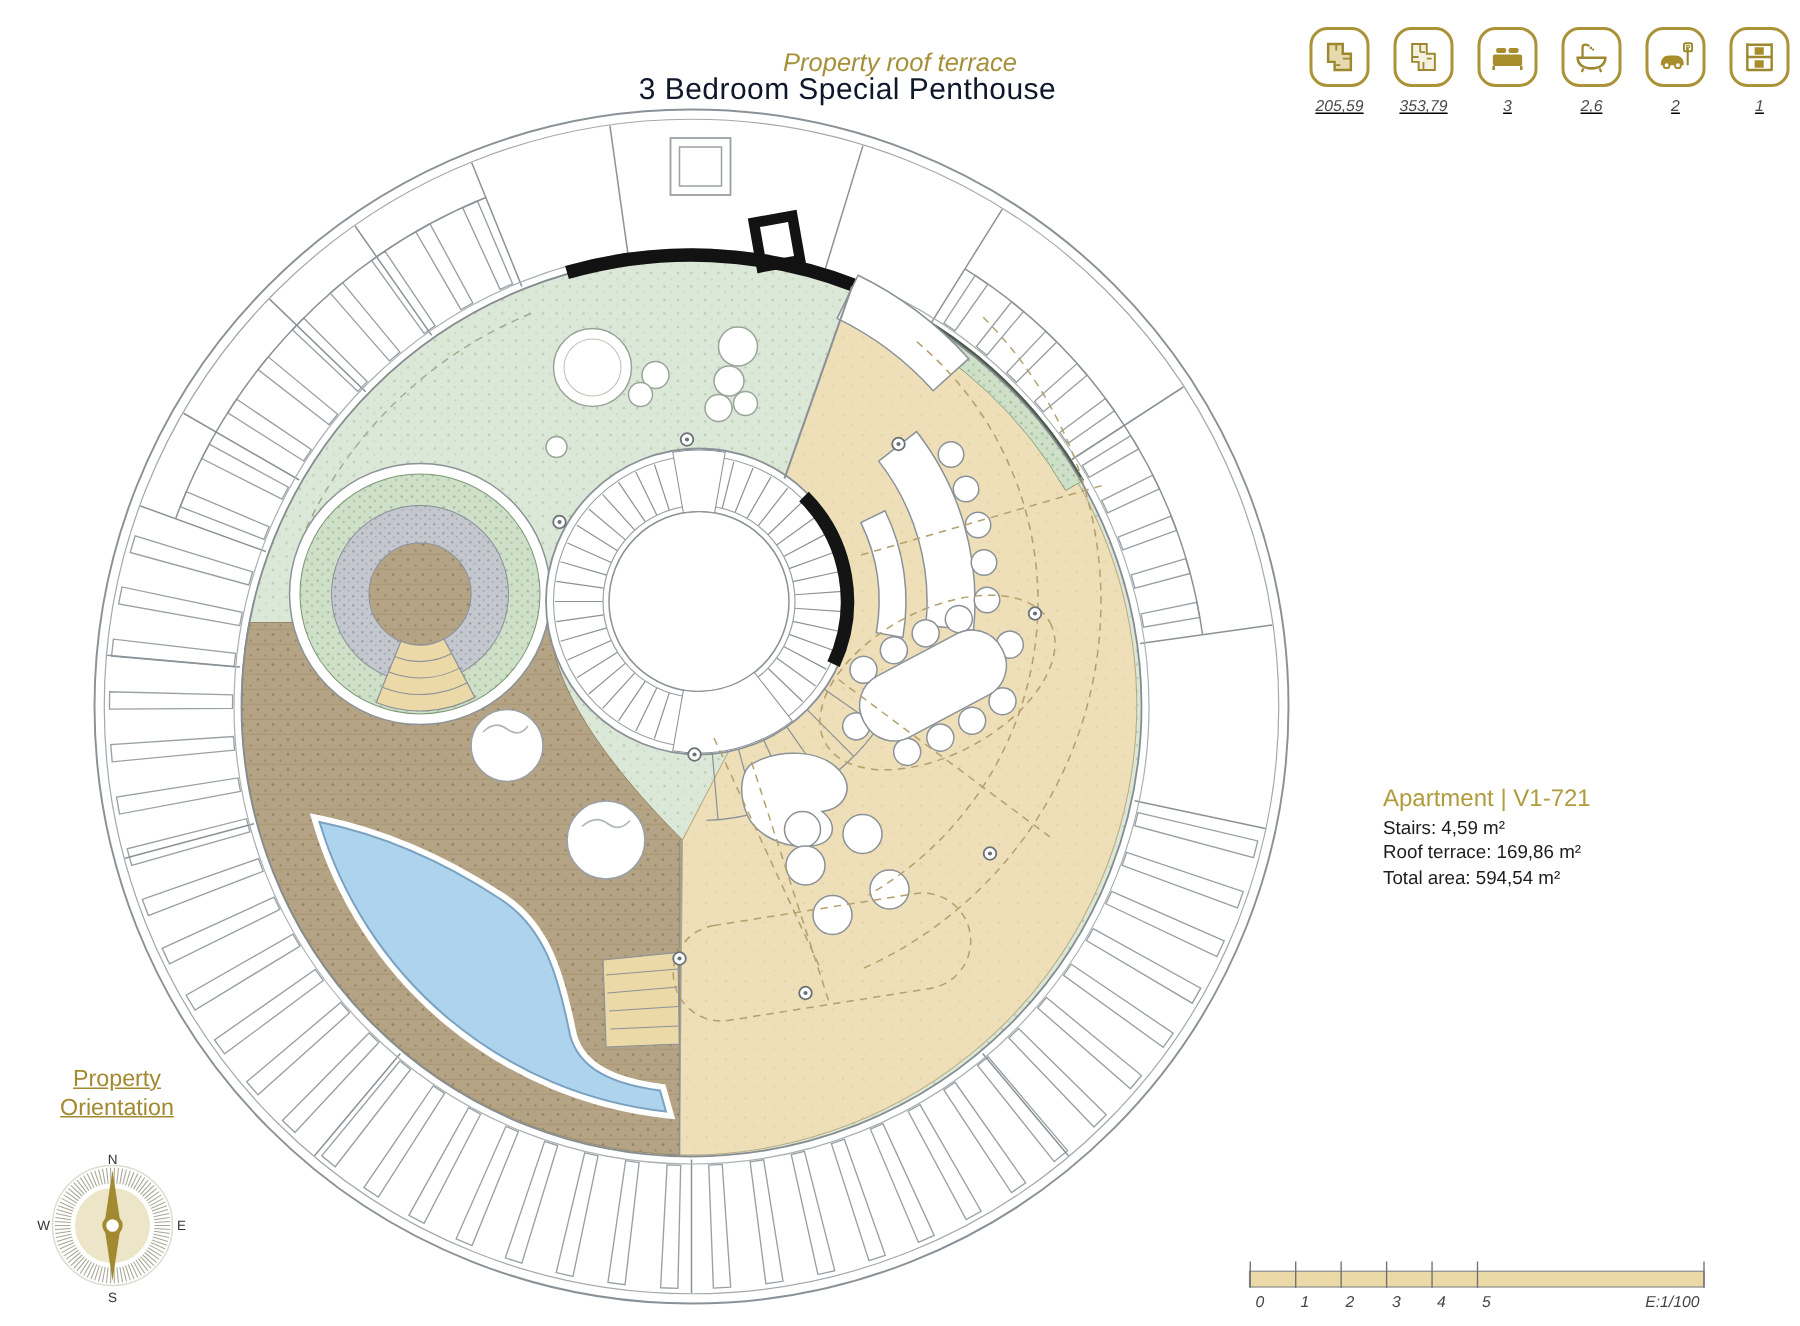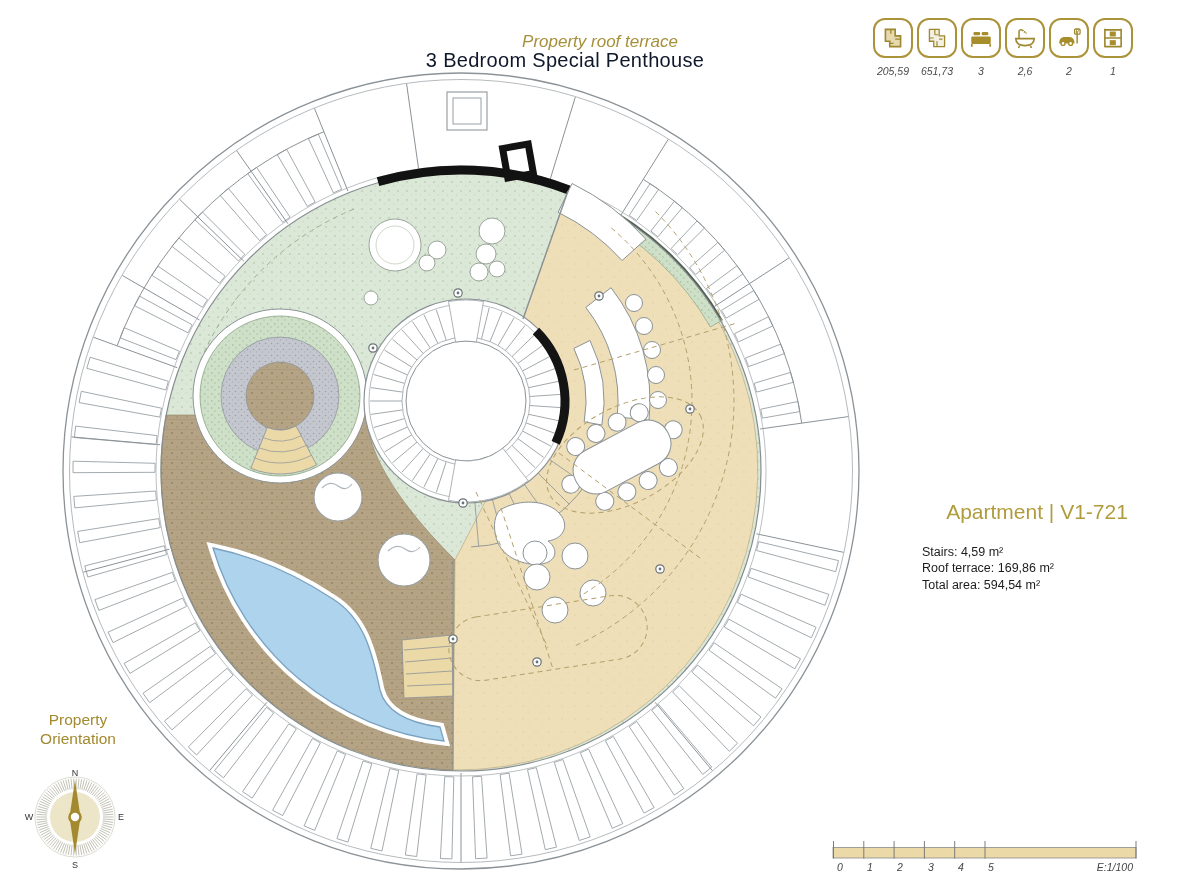--- a/index.html
+++ b/index.html
@@ -2,27 +2,27 @@
 <html><head>
 <meta charset="utf-8">
 <style>
   html,body{margin:0;padding:0;background:#fff;width:1200px;height:884px;overflow:hidden;
     font-family:"Liberation Sans", sans-serif;}
   .abs{position:absolute;}
   #stage{position:relative;width:1200px;height:884px;}
   #plan-svg{position:absolute;left:0;top:0;}
   .page-title{left:300px;top:8px;width:530px;text-align:center;font-size:20px;color:#0f172a;letter-spacing:.3px;margin-top:41px;}
   .page-subtitle{left:400px;top:32px;width:400px;text-align:center;font-size:17px;font-style:italic;color:#a6903a;}
-  .stats-row{left:872px;top:18px;display:flex;gap:2px;}
+  .stats-row{left:872px;top:18px;display:flex;gap:14px;text-decoration:underline;}
   .stat{width:42px;display:flex;flex-direction:column;align-items:center;}
   .stat-icon{width:40px;height:40px;border:2.2px solid #ab9339;border-radius:12px;display:flex;align-items:center;justify-content:center;background:#fff;box-sizing:border-box;}
   .stat-val{margin-top:7px;font-size:10.5px;font-style:italic;color:#4a4a4a;}
-  .apt-title{left:922px;top:500px;width:230px;text-align:center;font-size:21px;color:#b09c3d;}
+  .apt-title{left:922px;top:524px;width:230px;text-align:left;font-size:16px;color:#b09c3d;}
   .apt-details{left:922px;top:544px;width:260px;font-size:12.5px;color:#1c1c1c;line-height:16.4px;}
-  .orient-label{left:18px;top:710px;width:120px;text-align:center;font-size:15.5px;color:#a3892f;line-height:19px;}
+  .orient-label{left:18px;top:710px;width:120px;text-align:center;font-size:15.5px;color:#a3892f;line-height:19px;text-decoration:underline;}
   svg text{font-family:"Liberation Sans", sans-serif;}
 </style>
 </head>
 <body>
 
 <div id="stage">
 
   <svg id="plan-svg" width="1200" height="884" viewBox="0 0 1200 884">
     <defs>
       <pattern id="patGreen" width="9" height="9" patternUnits="userSpaceOnUse">
@@ -451,21 +451,21 @@
       </div>
       <div class="stat-val">205,59</div>
     </div>
     <div class="stat">
       <div class="stat-icon">
         <svg width="26" height="26" viewBox="0 0 24 24">
           <path d="M5 4 H14 V10 H19 V20 H9 V15 H5 Z" fill="#f5f1e2" stroke="#9d8830" stroke-width="1.2"></path>
           <path d="M10 4 V9 M10 9 H13 M14 13 H17 M12 15 V20 M9 12 H5" fill="none" stroke="#9d8830" stroke-width="1.1"></path>
         </svg>
       </div>
-      <div class="stat-val">651,73</div>
+      <div class="stat-val">353,79</div>
     </div>
     <div class="stat">
       <div class="stat-icon">
         <svg width="26" height="26" viewBox="0 0 24 24">
           <rect x="3" y="10.5" width="18" height="7" rx="1.2" fill="#a88d2d"></rect>
           <rect x="5" y="6.5" width="6.2" height="3" rx="1.2" fill="#a88d2d"></rect>
           <rect x="12.6" y="6.5" width="6.2" height="3" rx="1.2" fill="#a88d2d"></rect>
           <path d="M3.5 17.5 V20 M20.5 17.5 V20" stroke="#a88d2d" stroke-width="1.6"></path>
         </svg>
       </div>

